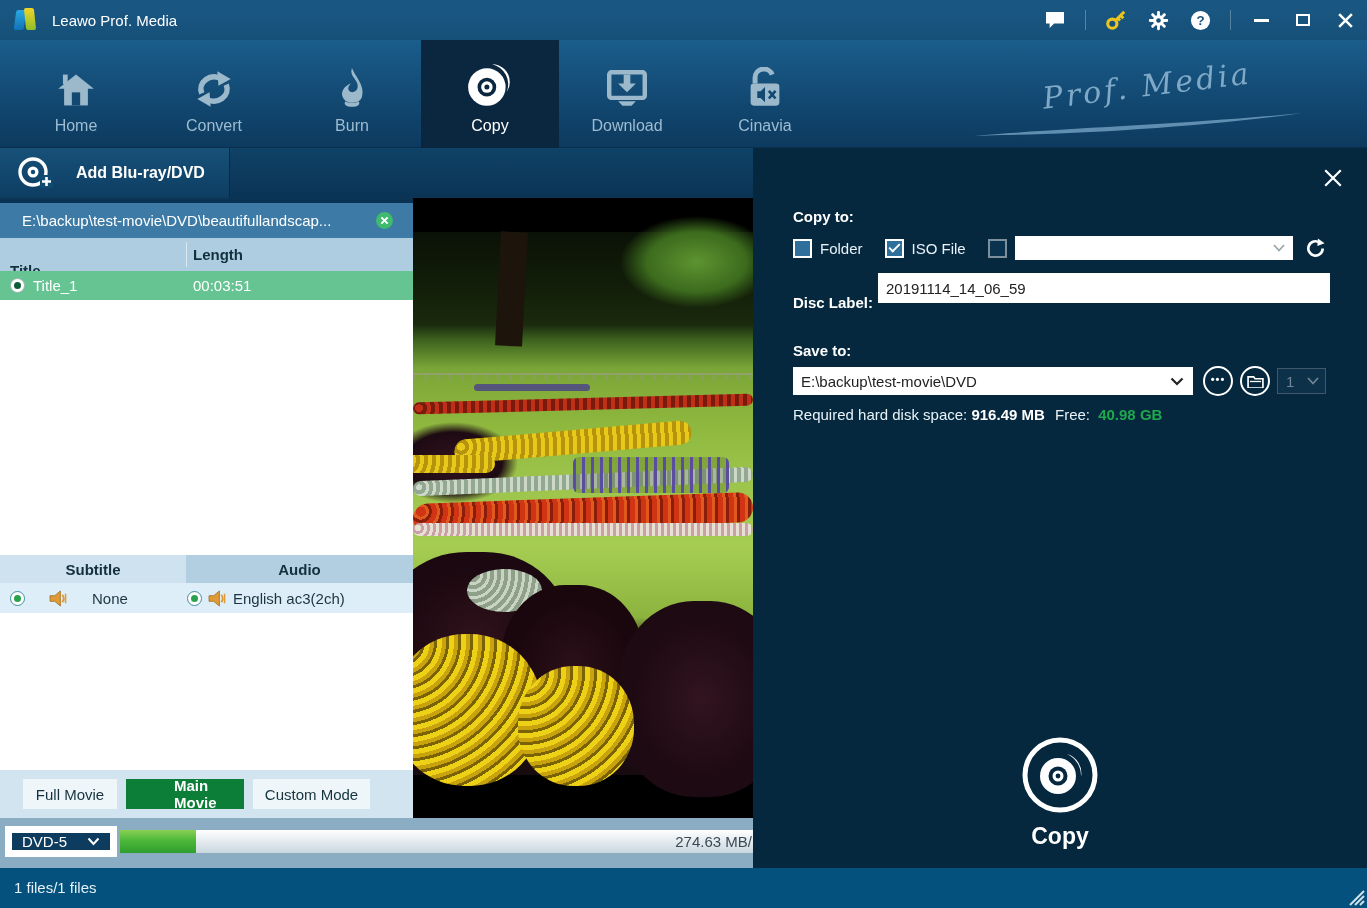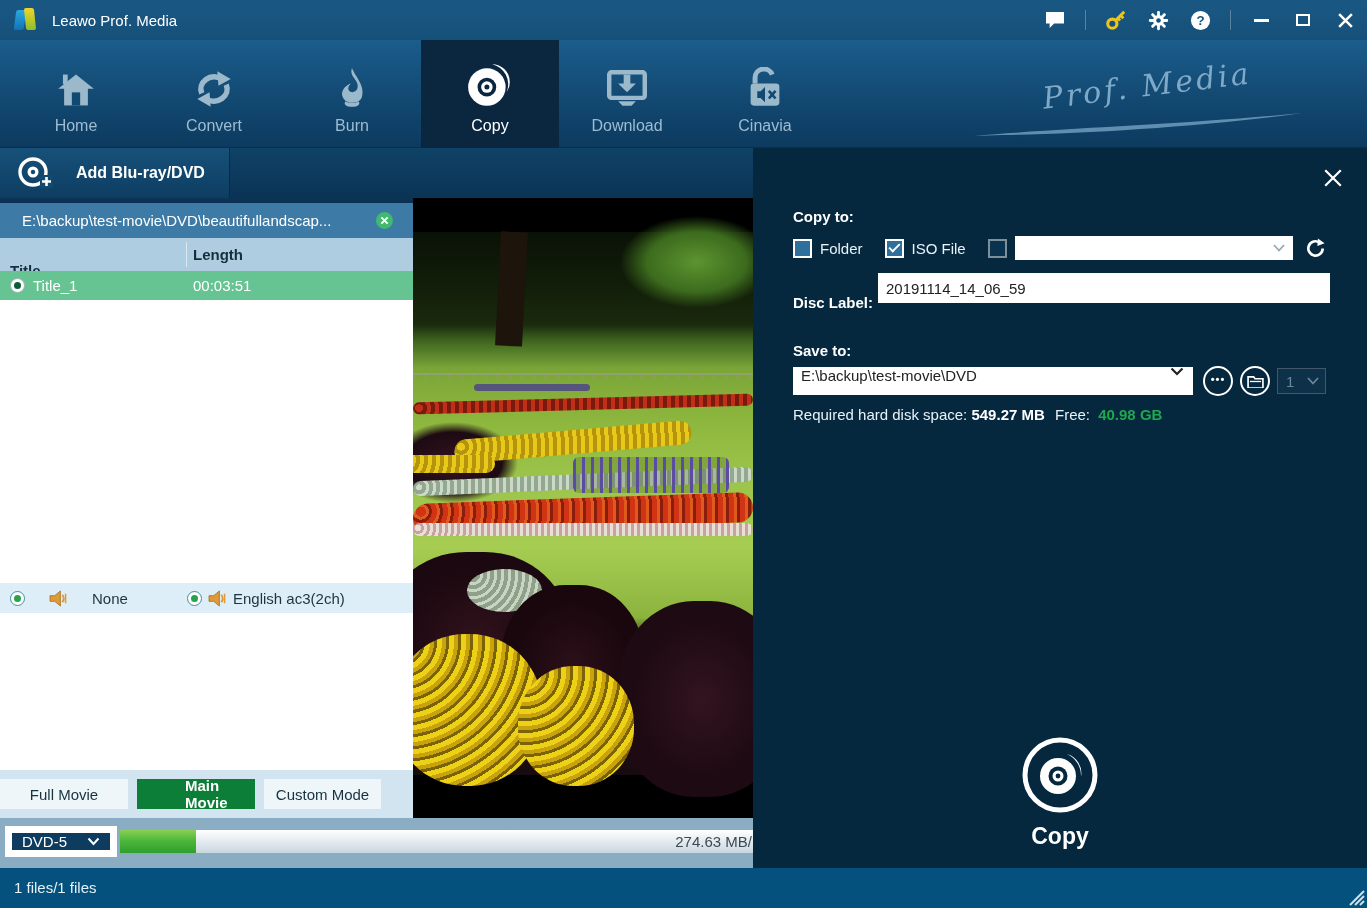--- a/index.html
+++ b/index.html
@@ -72,21 +72,21 @@
     display:flex; align-items:center; color:#1e3440; }
   .trk-row .radio { border-color:#3e8f9e; }
   .trk-row .radio .dot { background:#28a24c; }
   .trk-cell { display:flex; align-items:center; gap:6px; }
   .trk-cell.first { margin-left:10px; width:177px;gap:24px; }
 
   .mode-bar { position:absolute; left:0; top:567px; width:413px; height:48px; background:#d2e4f0;
     display:flex; align-items:center; }
   .mode-btn { height:30px; display:flex; align-items:center; justify-content:center;
     background:#eef6fa; color:#16323f; cursor:pointer; font-size:15px; }
-  .mode-btn.b1 { width:128px; }
+  .mode-btn.b1 { width:94px; margin-left:23px; }
   .mode-btn.b2 { width:118px; margin-left:9px; }
   .mode-btn.b3 { width:117px; margin-left:9px; }
   .mode-btn.active { background:#0c7e37; color:#ffffff; font-weight:bold;padding-left:48px; }
 
   
   .preview { position:absolute; left:413px; top:198px; width:340px; height:620px; background:#000; overflow:hidden; }
   .garden { position:absolute; left:0; top:34px; width:340px; height:543px;
     background:linear-gradient(180deg,
       #0a1106 0%, #121e09 10%, #1a2a0d 17%, #3e641f 20%, #79a437 25%,
       #85ae3b 30%, #8fb83f 36%, #9cc44a 45%, #a6cc52 58%, #96be46 66%,
@@ -155,21 +155,21 @@
   .dev-select { width:278px; height:24px; background:#ffffff; margin-left:8px; position:relative; cursor:pointer; }
   .dev-select svg { position:absolute; right:8px; top:8px; }
   .refresh-btn { margin-left:12px; cursor:pointer; display:flex; }
 
   .lbl-disclabel { left:40px; top:146px; }
   .disc-input { position:absolute; left:125px; top:125px; width:452px; height:30px; background:#ffffff;
     border:none; outline:none; font-family:"Liberation Sans",sans-serif; font-size:15px; color:#222; padding:0 8px; }
 
   .lbl-saveto { left:40px; top:194px; }
   .save-select { position:absolute; left:40px; top:219px; width:400px; height:28px; background:#ffffff;
-    color:#222; display:flex; align-items:flex-start; cursor:pointer; }
+    color:#222; display:flex; align-items:center; cursor:pointer; }
   .save-select .sval { margin-left:8px; }
   .save-select svg { position:absolute; right:9px; }
   .round-btn { position:absolute; top:218px; width:30px; height:30px; border:2px solid #ffffff; border-radius:50%;
     display:flex; align-items:center; justify-content:center; cursor:pointer; color:#fff; }
   .btn-more { left:450px; letter-spacing:1px; font-weight:bold; font-size:11px; padding-bottom:4px; }
   .btn-folder { left:487px; }
   .copies-select { position:absolute; left:524px; top:220px; width:49px; height:26px; background:#0d3148;
     border:1px solid #41576a; color:#6f8496; display:flex; align-items:center; cursor:pointer; }
   .copies-select .cval { margin-left:8px; }
   .copies-select svg { position:absolute; right:6px; }
@@ -346,20 +346,24 @@
       <span class="c2">Length</span>
     </div>
     <div class="t-row">
       <span class="radio">
           <span class="dot"></span>
         </span>
       <span>Title_1</span>
       <span class="len">00:03:51</span>
     </div>
 
+    <div class="trk-head">
+      <span class="sub">Subtitle</span>
+      <span class="aud">Audio</span>
+    </div>
     <div class="trk-row">
       <span class="trk-cell first">
         <span class="radio">
             <span class="dot"></span>
           </span>
         <svg width="19" height="17" viewBox="0 0 20 18">
           <polygon points="1,6 6,6 12,1 12,17 6,12 1,12" fill="#e09a35" stroke="#9a6a1a" stroke-width="0.8"></polygon>
           <path d="M14 5 a6.5 6.5 0 0 1 0 8" stroke="#e09a35" fill="none" stroke-width="2"></path>
           <path d="M17.5 4 v10" stroke="#e09a35" stroke-width="1.6"></path>
         </svg>
@@ -469,21 +473,21 @@
     </span>
     <div class="copies-select">
       <span class="cval">1</span>
       <svg width="12" height="8" viewBox="0 0 12 8">
         <polyline points="1,1 6,6.5 11,1" stroke="#6f8496" stroke-width="1.8" fill="none"></polyline>
       </svg>
     </div>
 
     <div class="req-line">
       <span>Required hard disk space:</span>
-      <span class="b">549.27 MB</span>
+      <span class="b">916.49 MB</span>
       <span class="free">Free:</span>
       <span class="gv">40.98 GB</span>
     </div>
 
     <div class="copy-action">
       <svg width="78" height="78" viewBox="0 0 78 78">
         <circle cx="39" cy="39" r="35" fill="none" stroke="#ffffff" stroke-width="5"></circle>
         <path d="M46 18 A20 20 0 0 1 60 41 A24 24 0 0 0 46 18 Z" fill="#ffffff"></path>
         <circle cx="37" cy="40" r="18" fill="#ffffff"></circle>
         <circle cx="37" cy="40" r="9.5" fill="#05283e"></circle>

